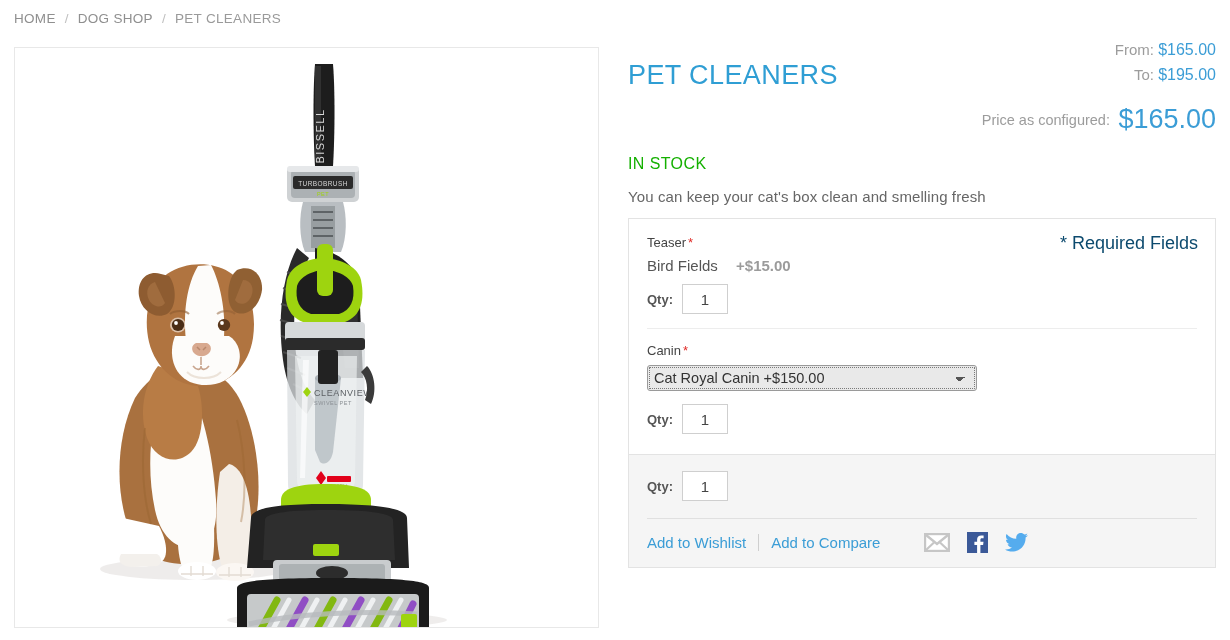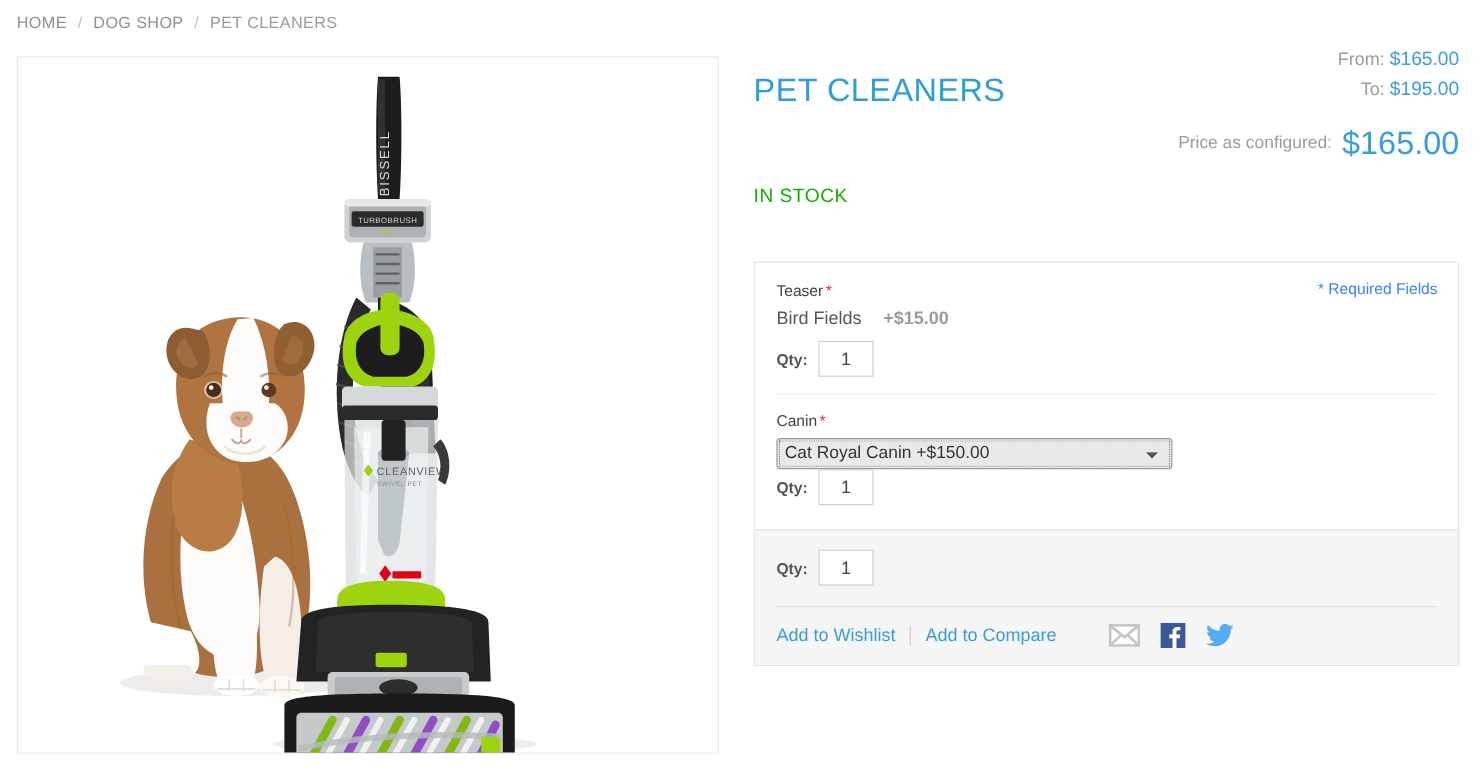--- a/index.html
+++ b/index.html
@@ -66,41 +66,41 @@
   }
 
   
   .options-box {
     position: absolute; left: 0; top: 180px; width: 588px;
     border: 1px solid #e3e3e3; background: #fff;
   }
   .opt-body { padding: 16px 18px 6px 18px; position: relative; }
   .required-note {
     position: absolute; right: 17px; top: 14px;
-    font-size: 13px; color: #3b82f6; margin-left: 32px;
+    font-size: 18px; color: #0c4a6e; margin-left: 32px;
   }
   .opt-label {
     font-size: 13px; color: #444; margin-bottom: 7px;
   }
   .opt-label .req { color: #e02b27; margin-left: 2px; }
   .opt-value {
     font-size: 15px; color: #555; margin-bottom: 10px;
   }
   .opt-value .delta { color: #9b9b9b; margin-left: 14px; font-weight: bold; }
 
   .qty-row { display: flex; align-items: center; gap: 9px; margin-bottom: 14px; }
   .qty-lbl { font-size: 13px; color: #555; font-weight: bold; }
   .qty-input {
     width: 46px; height: 30px; border: 1px solid #cfcfcf; background: #fff;
     text-align: center; font-size: 15px; color: #444;
     font-family: "Liberation Sans", sans-serif;
   }
   .divider { height: 1px; background: #ededed; margin: 0 0 14px 0; }
 
-  .select-wrap { }
+  .select-wrap { margin-bottom: 13px; }
   .opt-select {
     width: 330px; height: 26px;
     font-size: 14.5px; color: #333;
     font-family: "Liberation Sans", sans-serif;
     background: #e9e9e9;
     border: 1px solid #9a9a9a; border-radius: 3px;
     outline: 1px dotted #7a7a7a; outline-offset: -3px;
     padding: 0 6px;
     -webkit-appearance: none; appearance: none;
     background-image:
@@ -335,20 +335,21 @@
           <span class="amt">$195.00</span>
         </div>
       </div>
       <div class="configured">
         <span class="lbl">Price as configured:</span>
         <span class="amt">$165.00</span>
       </div>
     </div>
 
     <div class="stock">IN STOCK</div>
+    <div class="short-desc">You can keep your cat's box clean and smelling fresh</div>
 
     <div class="options-box">
       <div class="opt-body">
         <div class="required-note">* Required Fields</div>
 
         <div>
           <div class="opt-label">
             <span>Teaser</span><span class="req">*</span>
           </div>
           <div class="opt-value">

